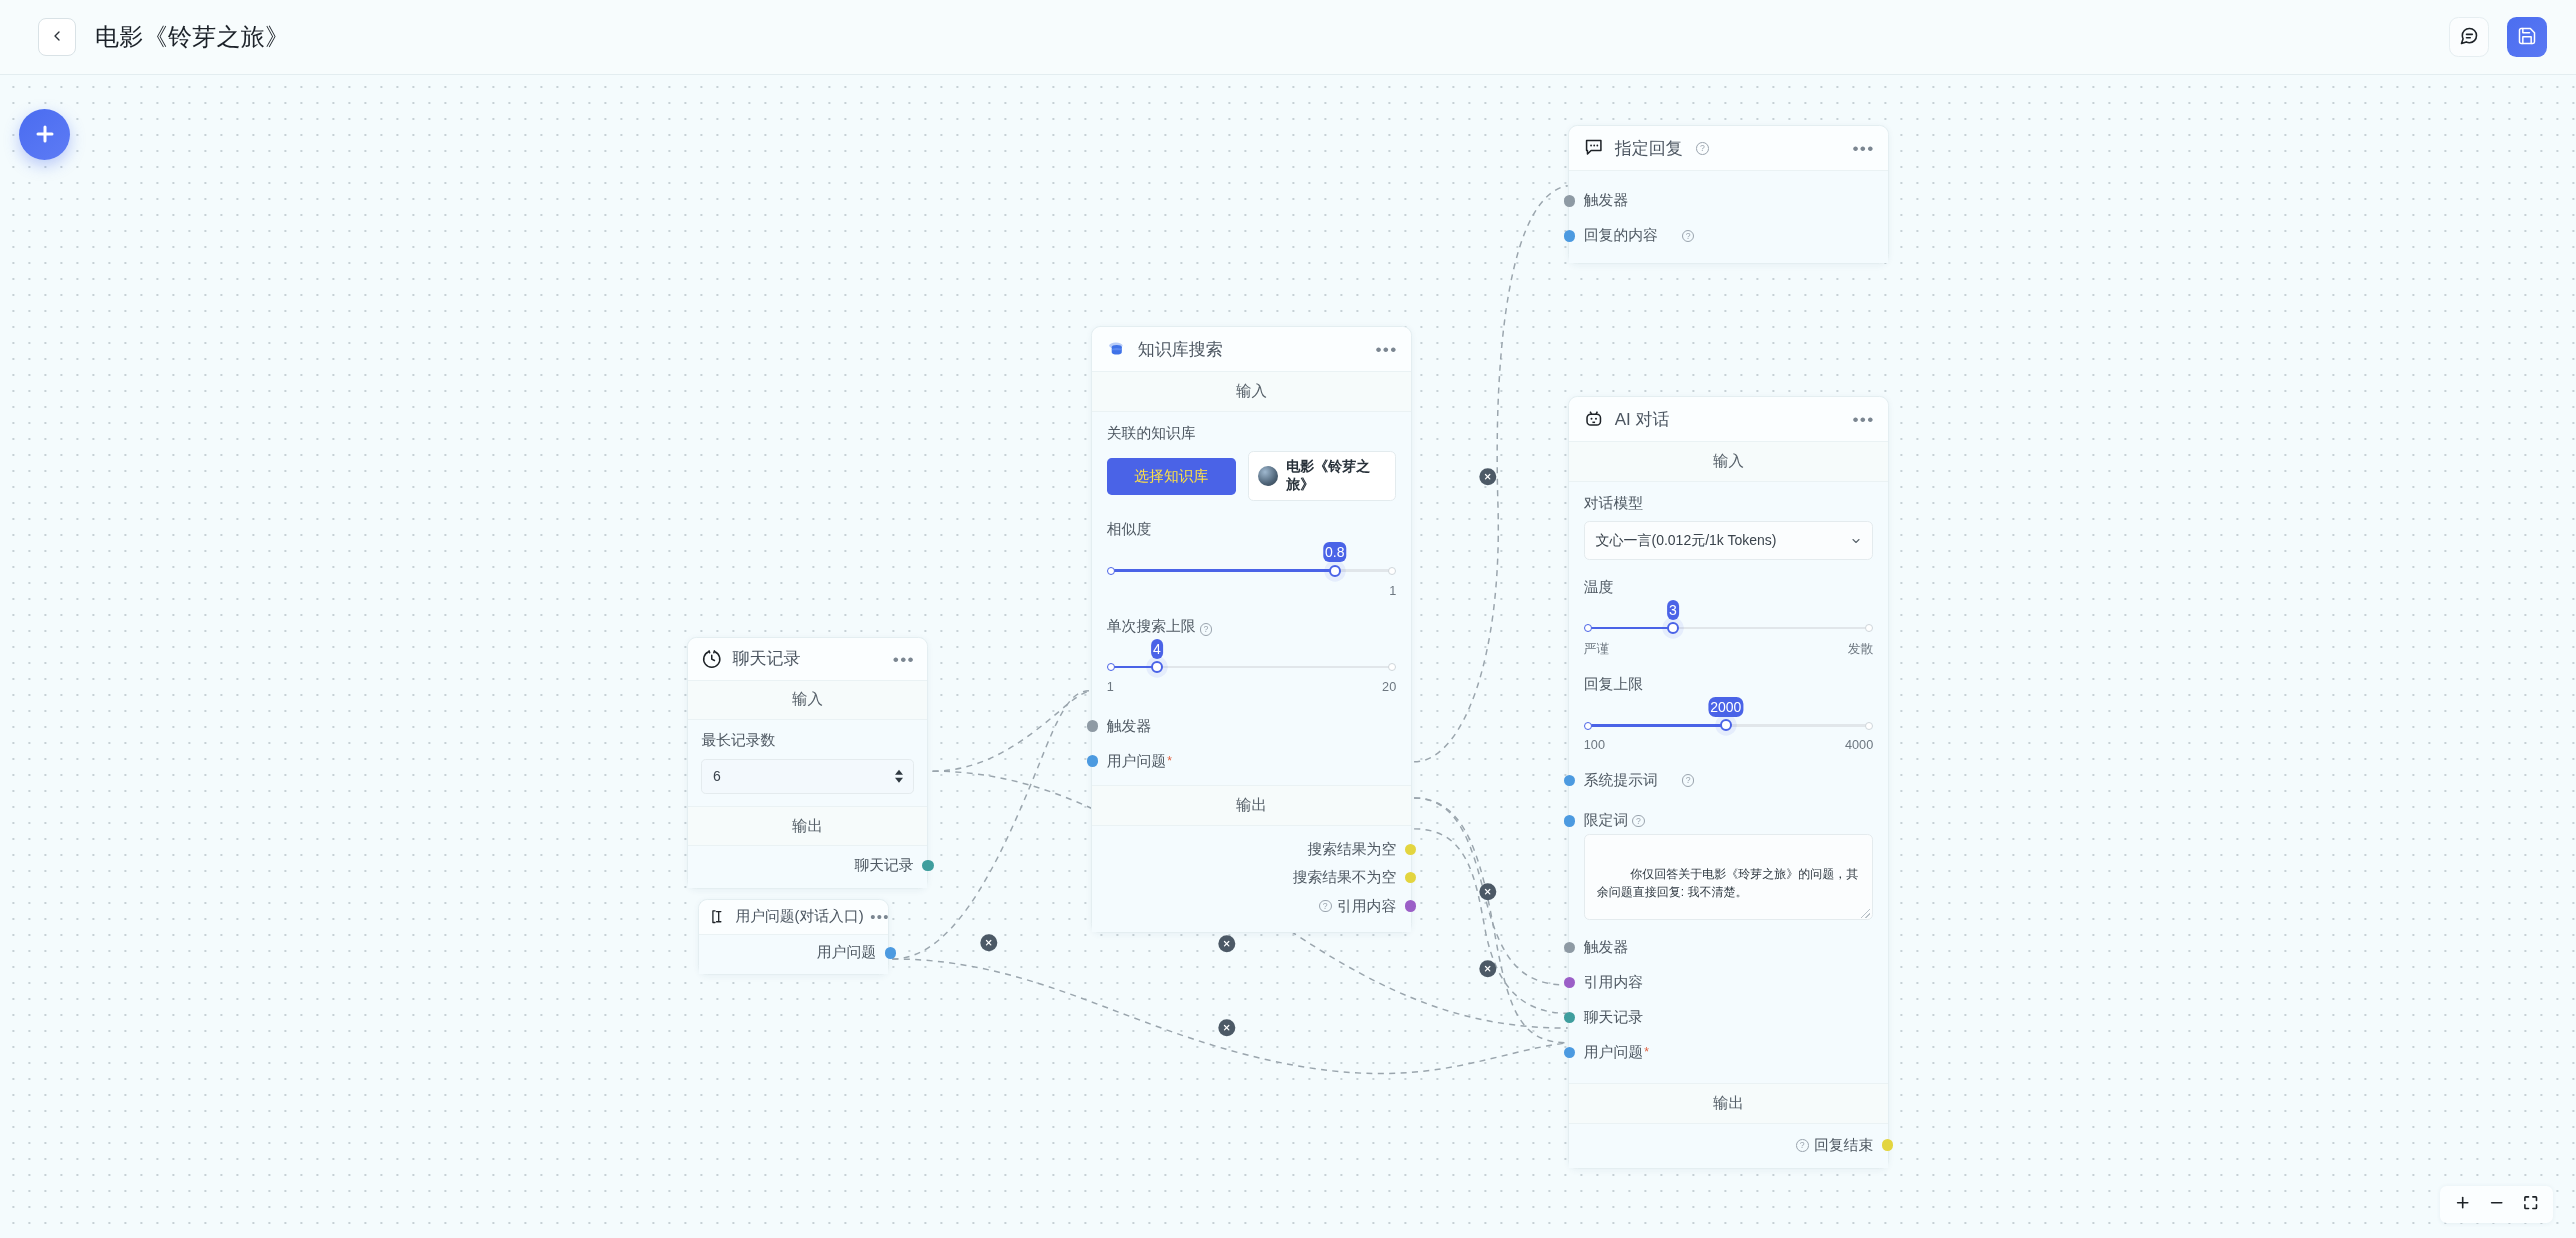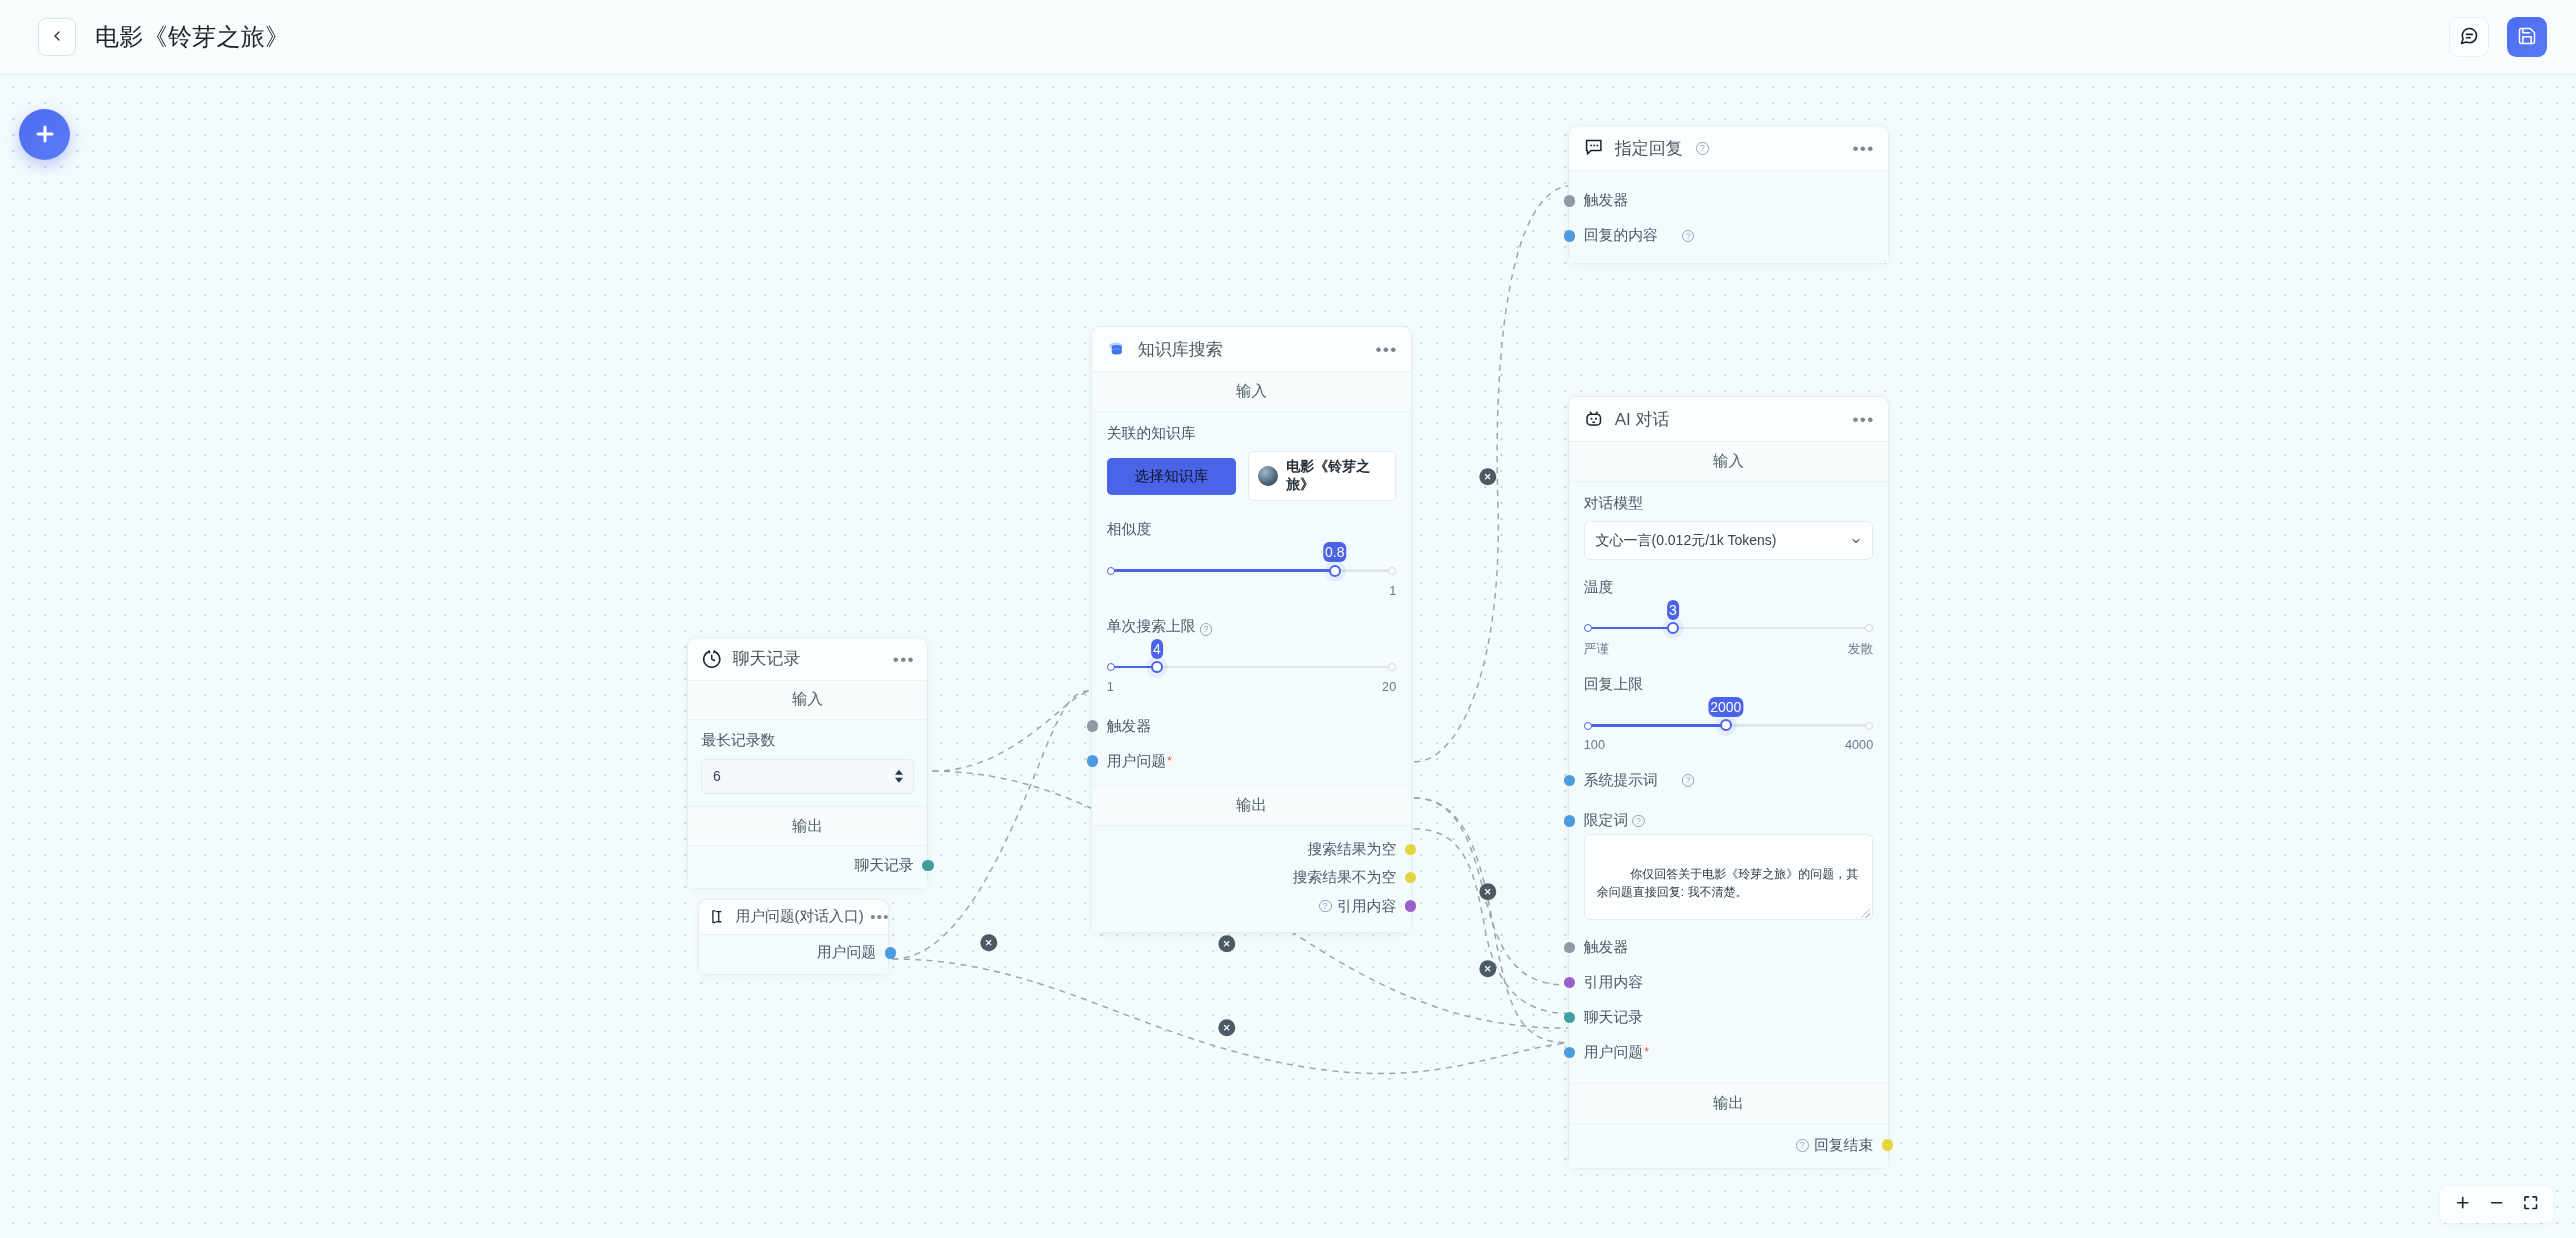--- a/index.html
+++ b/index.html
@@ -108,21 +108,21 @@
   .dot.right { right: -20px; }
   .d-gray   { background: #8e9aa4; }
   .d-blue   { background: #4c9ae0; }
   .d-yellow { background: #e3d53f; }
   .d-purple { background: #9b5fc7; }
   .d-teal   { background: #3f9e9e; }
 
   
   .kb-row { display: flex; align-items: center; gap: 12px; }
   .btn-primary {
-    background: #4a63e7; color: #0f172a; font-size: 14.8px;
+    background: #4a63e7; color: #fde047; font-size: 14.8px;
     border: none; border-radius: 4.7px; padding: 9.4px 0; width: 129px; cursor: pointer;
     text-align: center;
   }
   .kb-chip {
     display: flex; align-items: center; gap: 8px; flex: 1;
     background: #fff; border: 0.7px solid #e3ebee; border-radius: 5.4px;
     padding: 6px 9.4px; font-size: 14px; color: #273039; font-weight: bold;
   }
   .kb-avatar {
     width: 20px; height: 20px; border-radius: 50%; flex: none;

